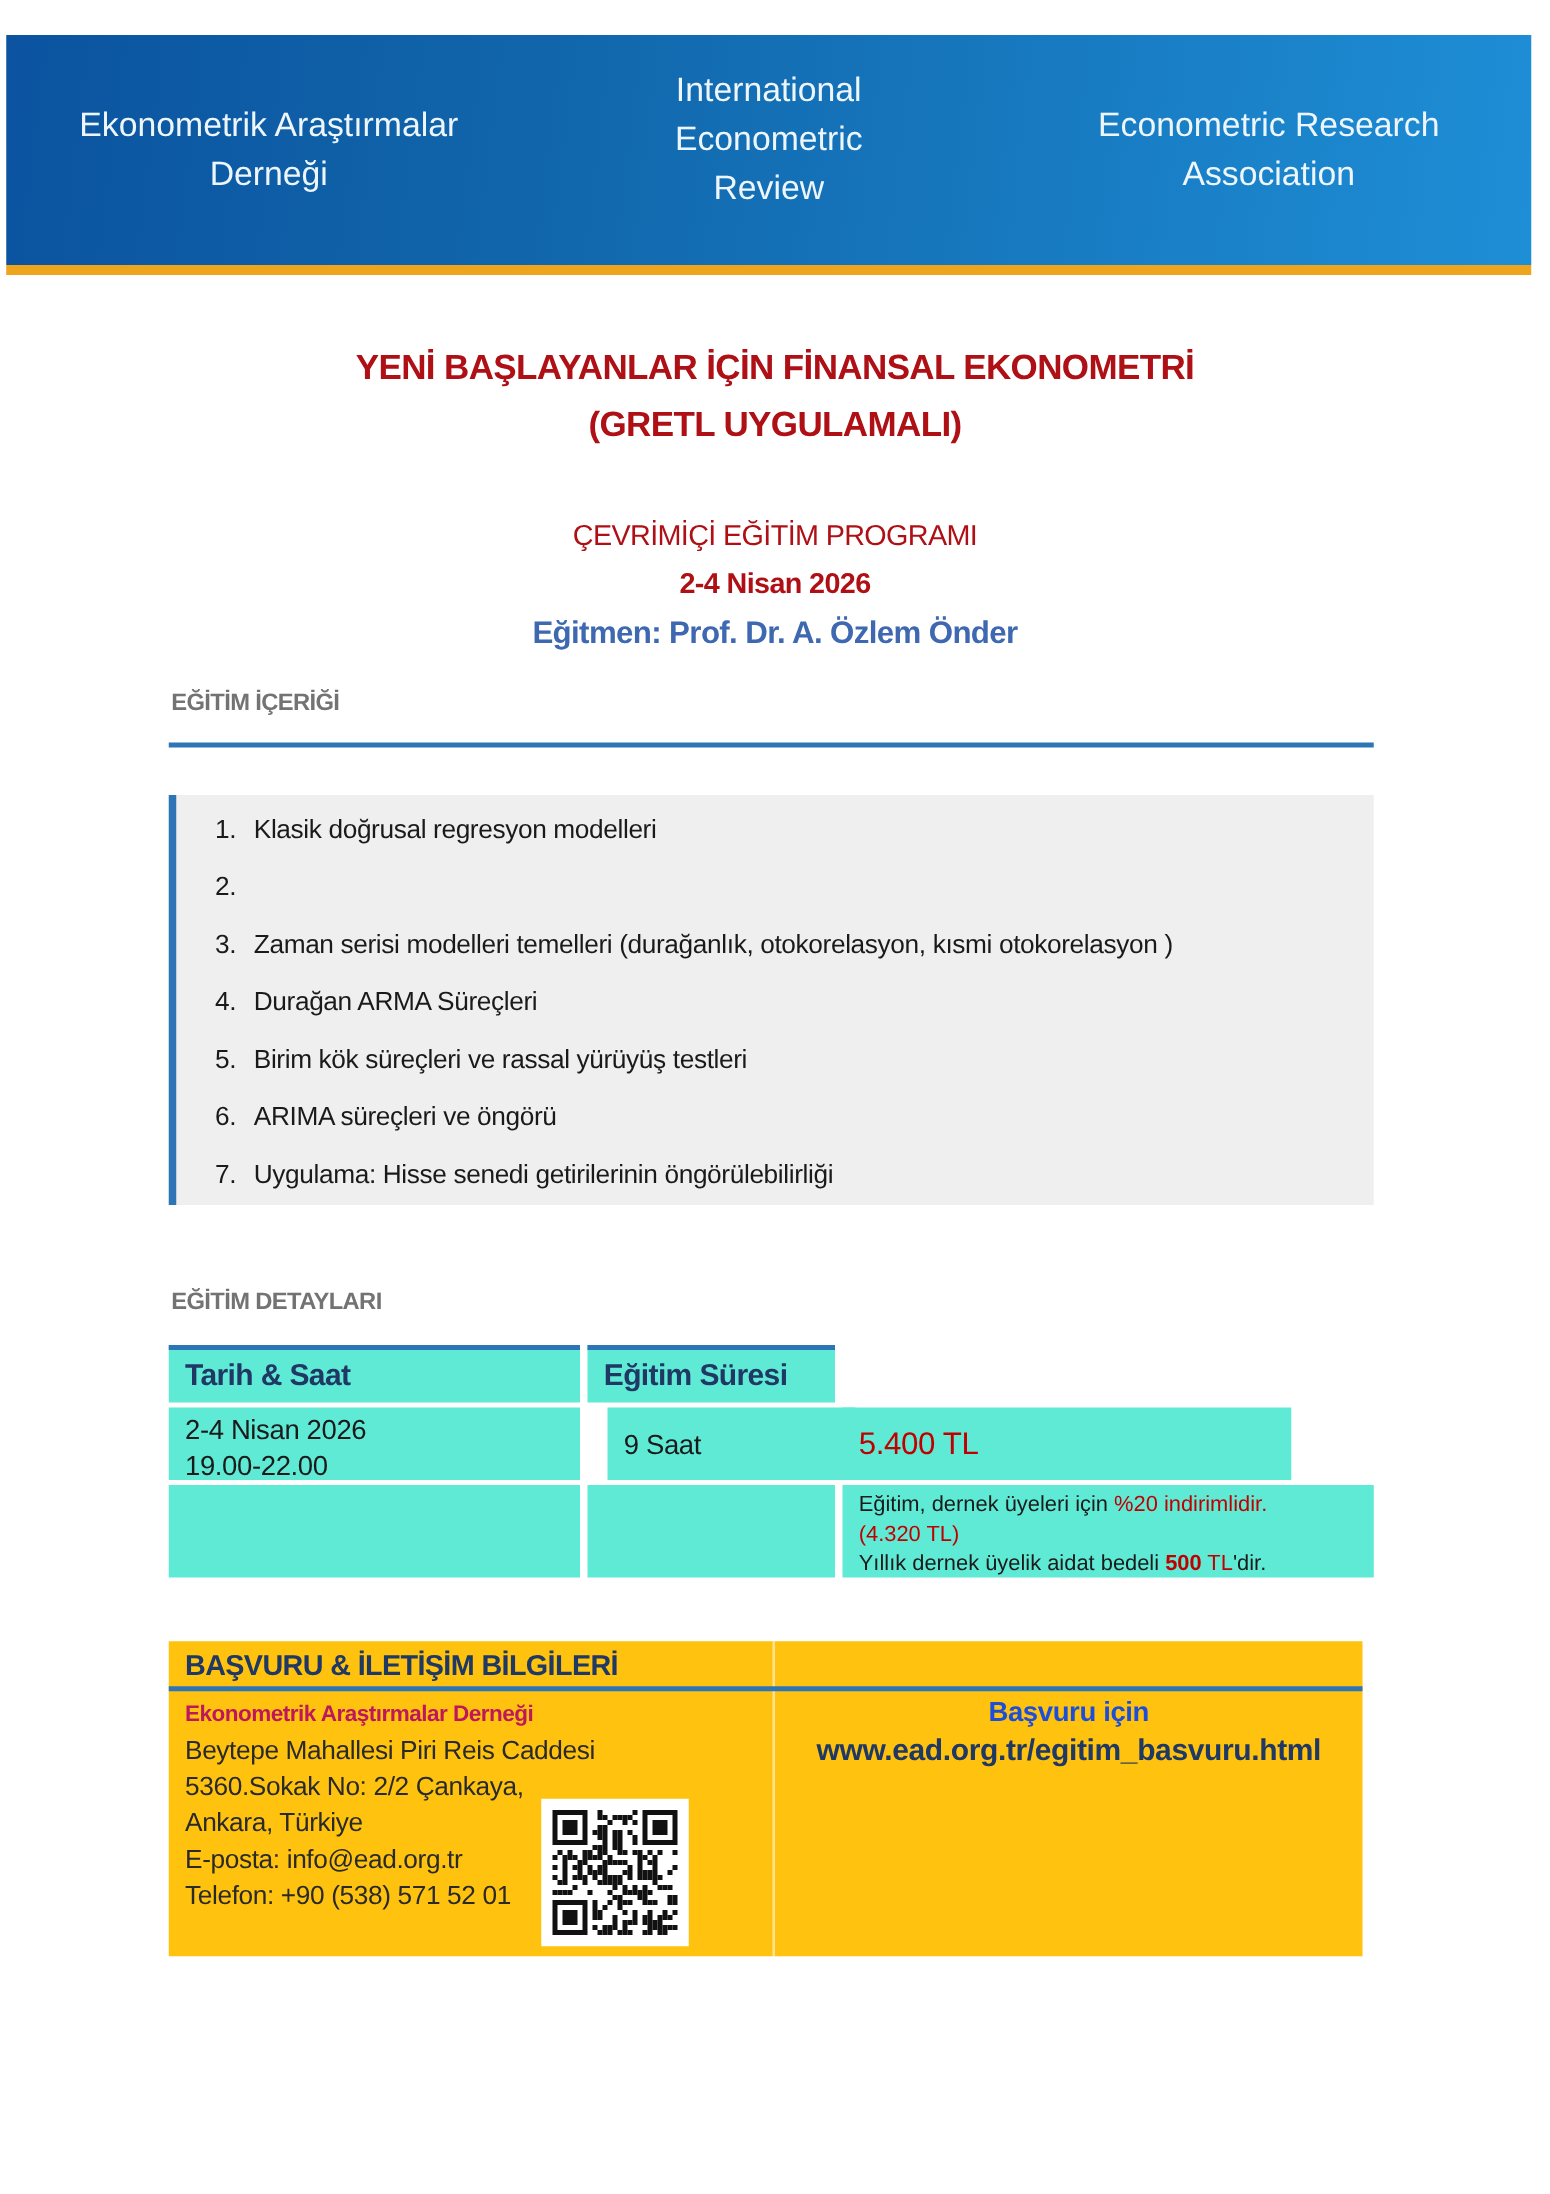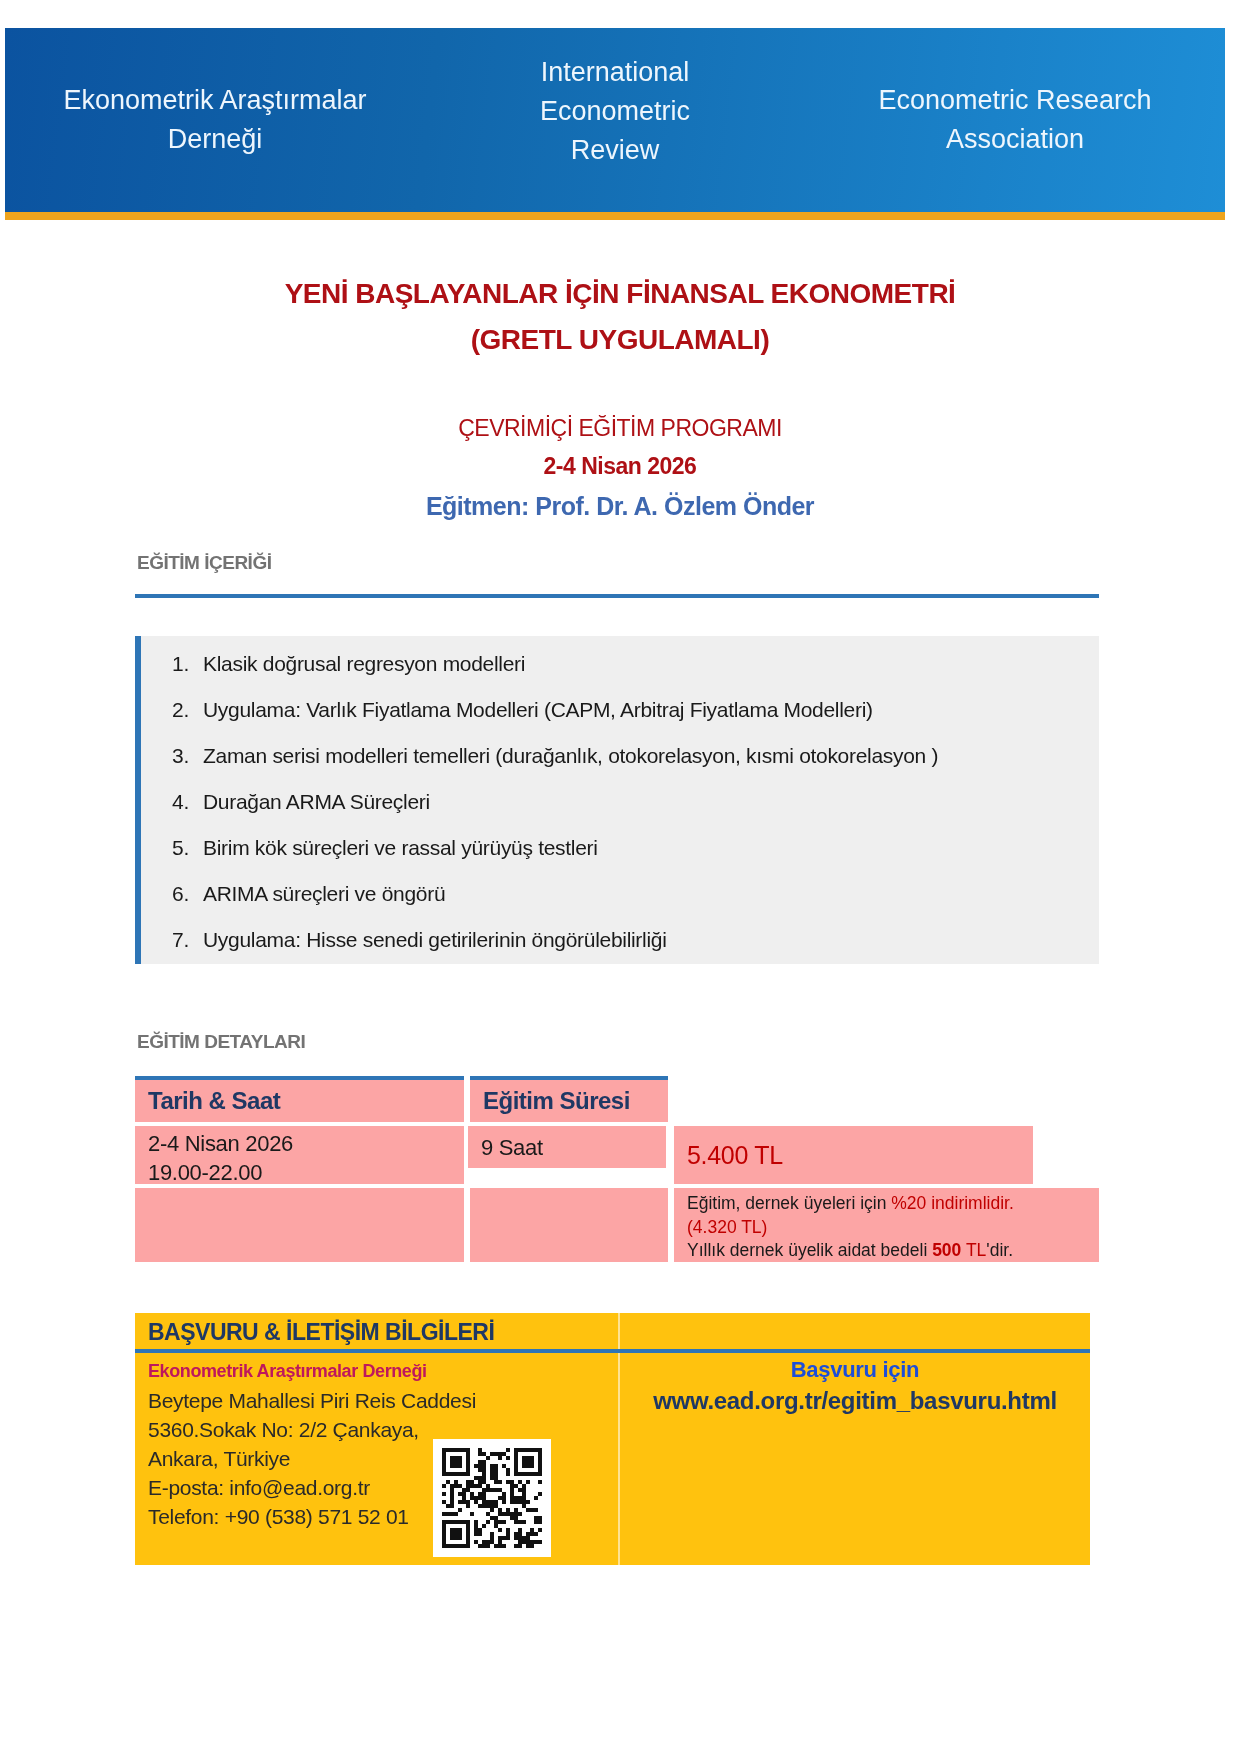--- a/index.html
+++ b/index.html
@@ -25,21 +25,21 @@
 
   
   .list-box{left:135px;top:636px;width:964px;height:328px;background:#efefef;
             border-left:6px solid #2e75b6;box-sizing:border-box;padding-top:5px;}
   .list-box ol{margin:0;padding:0;list-style:none;}
   .list-box li{height:46px;display:flex;align-items:center;font-size:21px;color:#1a1a1a;letter-spacing:-0.3px;}
   .li-num{width:34px;text-align:right;margin-left:14px;}
   .li-txt{margin-left:14px;}
 
   
-  .cell{background:#fca5a5;box-sizing:border-box;}
+  .cell{background:#5eead4;box-sizing:border-box;}
   .cell.hdr{border-top:4px solid #2e75b6;color:#1f3864;font-weight:bold;font-size:24px;
             letter-spacing:-0.5px;display:flex;align-items:center;padding-left:13px;}
   .cell.body{padding-left:13px;}
   .dt-black{font-size:22px;color:#1a1a1a;line-height:29px;letter-spacing:-0.3px;}
   .price{font-size:25px;color:#c00000;letter-spacing:-0.3px;}
   .note{font-size:17.5px;line-height:23.5px;color:#1a1a1a;}
   .red{color:#c00000;}
   .b{font-weight:bold;}
 
   
@@ -88,21 +88,20 @@
   <div class="abs blue-rule" style="left:135px;top:594px;width:964px;"></div>
 
   <div class="abs list-box">
     <ol>
       <li>
         <span class="li-num">1.</span>
         <span class="li-txt">Klasik doğrusal regresyon modelleri</span>
       </li>
       <li>
         <span class="li-num">2.</span>
-        <span class="li-txt">Uygulama: Varlık Fiyatlama Modelleri (CAPM, Arbitraj Fiyatlama Modelleri)</span>
       </li>
       <li>
         <span class="li-num">3.</span>
         <span class="li-txt">Zaman serisi modelleri temelleri (durağanlık, otokorelasyon, kısmi otokorelasyon )</span>
       </li>
       <li>
         <span class="li-num">4.</span>
         <span class="li-txt">Durağan ARMA Süreçleri</span>
       </li>
       <li>
@@ -122,21 +121,21 @@
 
   <div class="abs sec-head" style="left:137px;top:1031px;">EĞİTİM DETAYLARI</div>
 
   <div class="abs cell hdr" style="left:135px;top:1076px;width:329px;height:46px;">Tarih &amp; Saat</div>
   <div class="abs cell hdr" style="left:470px;top:1076px;width:198px;height:46px;">Eğitim Süresi</div>
 
   <div class="abs cell body" style="left:135px;top:1126px;width:329px;height:58px;padding-top:3px;">
     <div class="dt-black">2-4 Nisan 2026</div>
     <div class="dt-black">19.00-22.00</div>
   </div>
-  <div class="abs cell body" style="left:468px;top:1126px;width:198px;height:42px;display:flex;align-items:center;">
+  <div class="abs cell body" style="left:486px;top:1126px;width:198px;height:58px;display:flex;align-items:center;">
     <span class="dt-black">9 Saat</span>
   </div>
   <div class="abs cell body" style="left:674px;top:1126px;width:359px;height:58px;display:flex;align-items:center;">
     <span class="price">5.400 TL</span>
   </div>
 
   <div class="abs cell" style="left:135px;top:1188px;width:329px;height:74px;"></div>
   <div class="abs cell" style="left:470px;top:1188px;width:198px;height:74px;"></div>
   <div class="abs cell body" style="left:674px;top:1188px;width:425px;height:74px;padding-top:4px;">
     <div class="note"><span>Eğitim, dernek üyeleri için </span><span class="red">%20 indirimlidir.</span></div>

